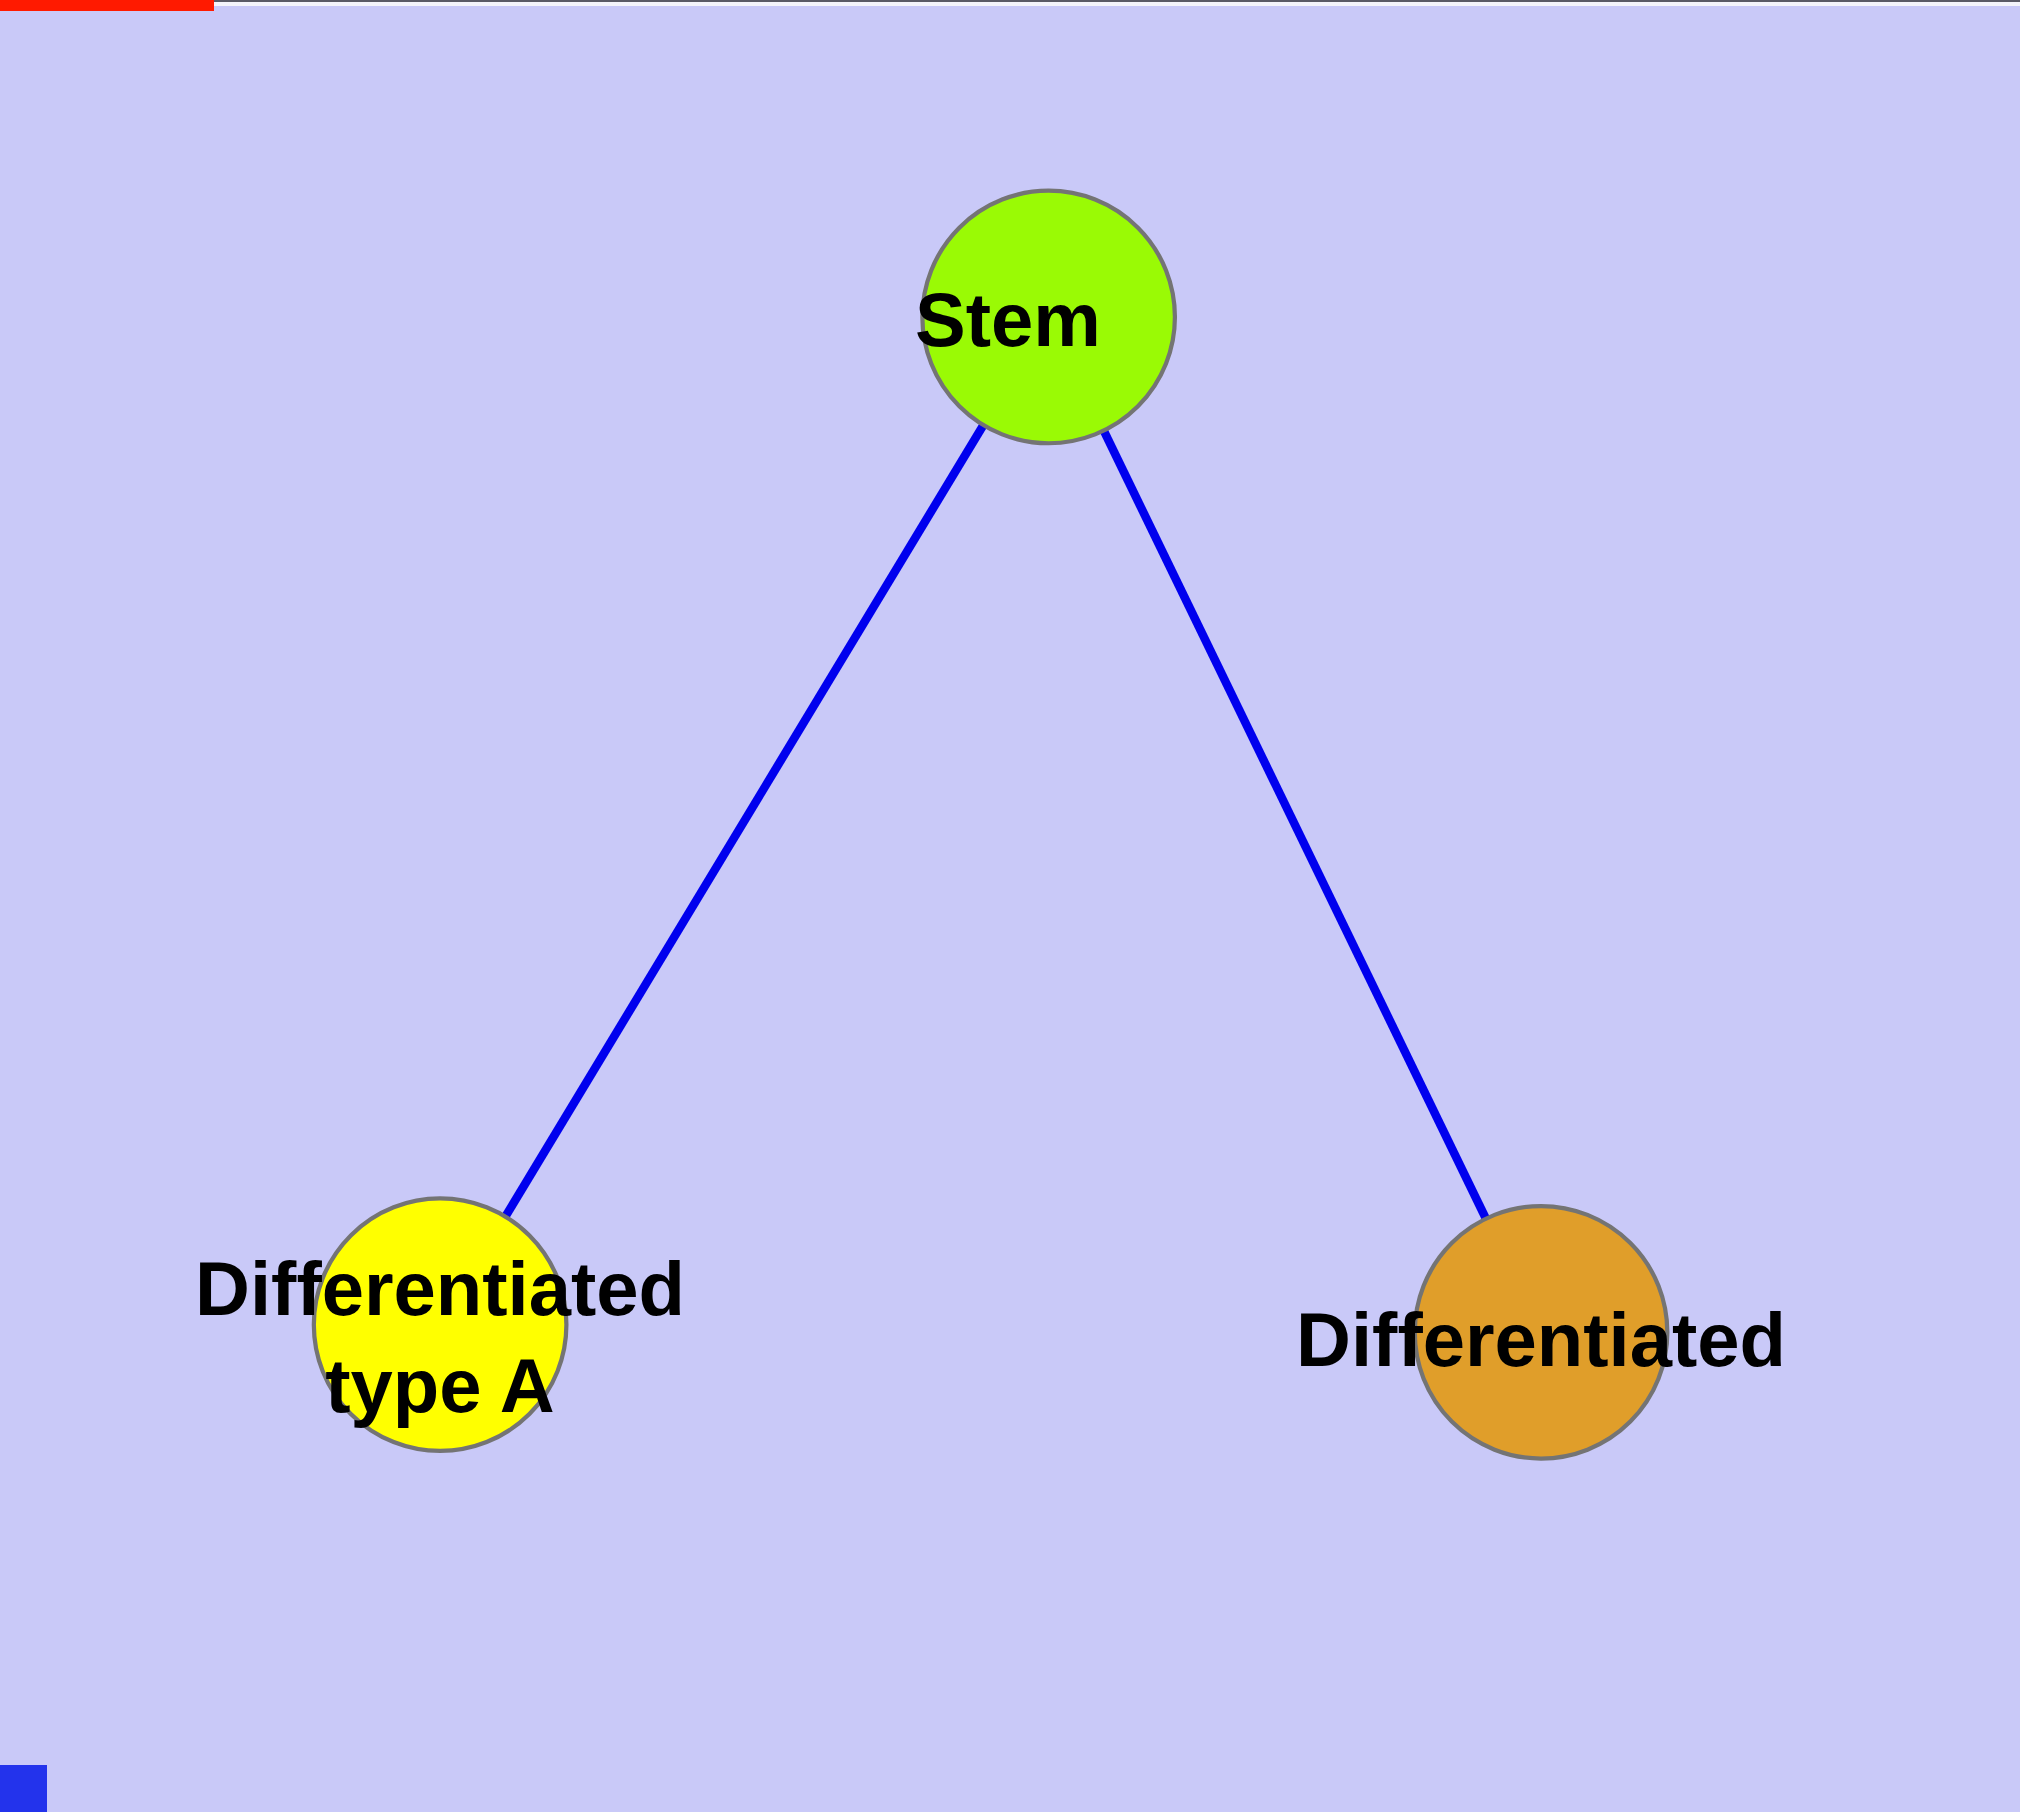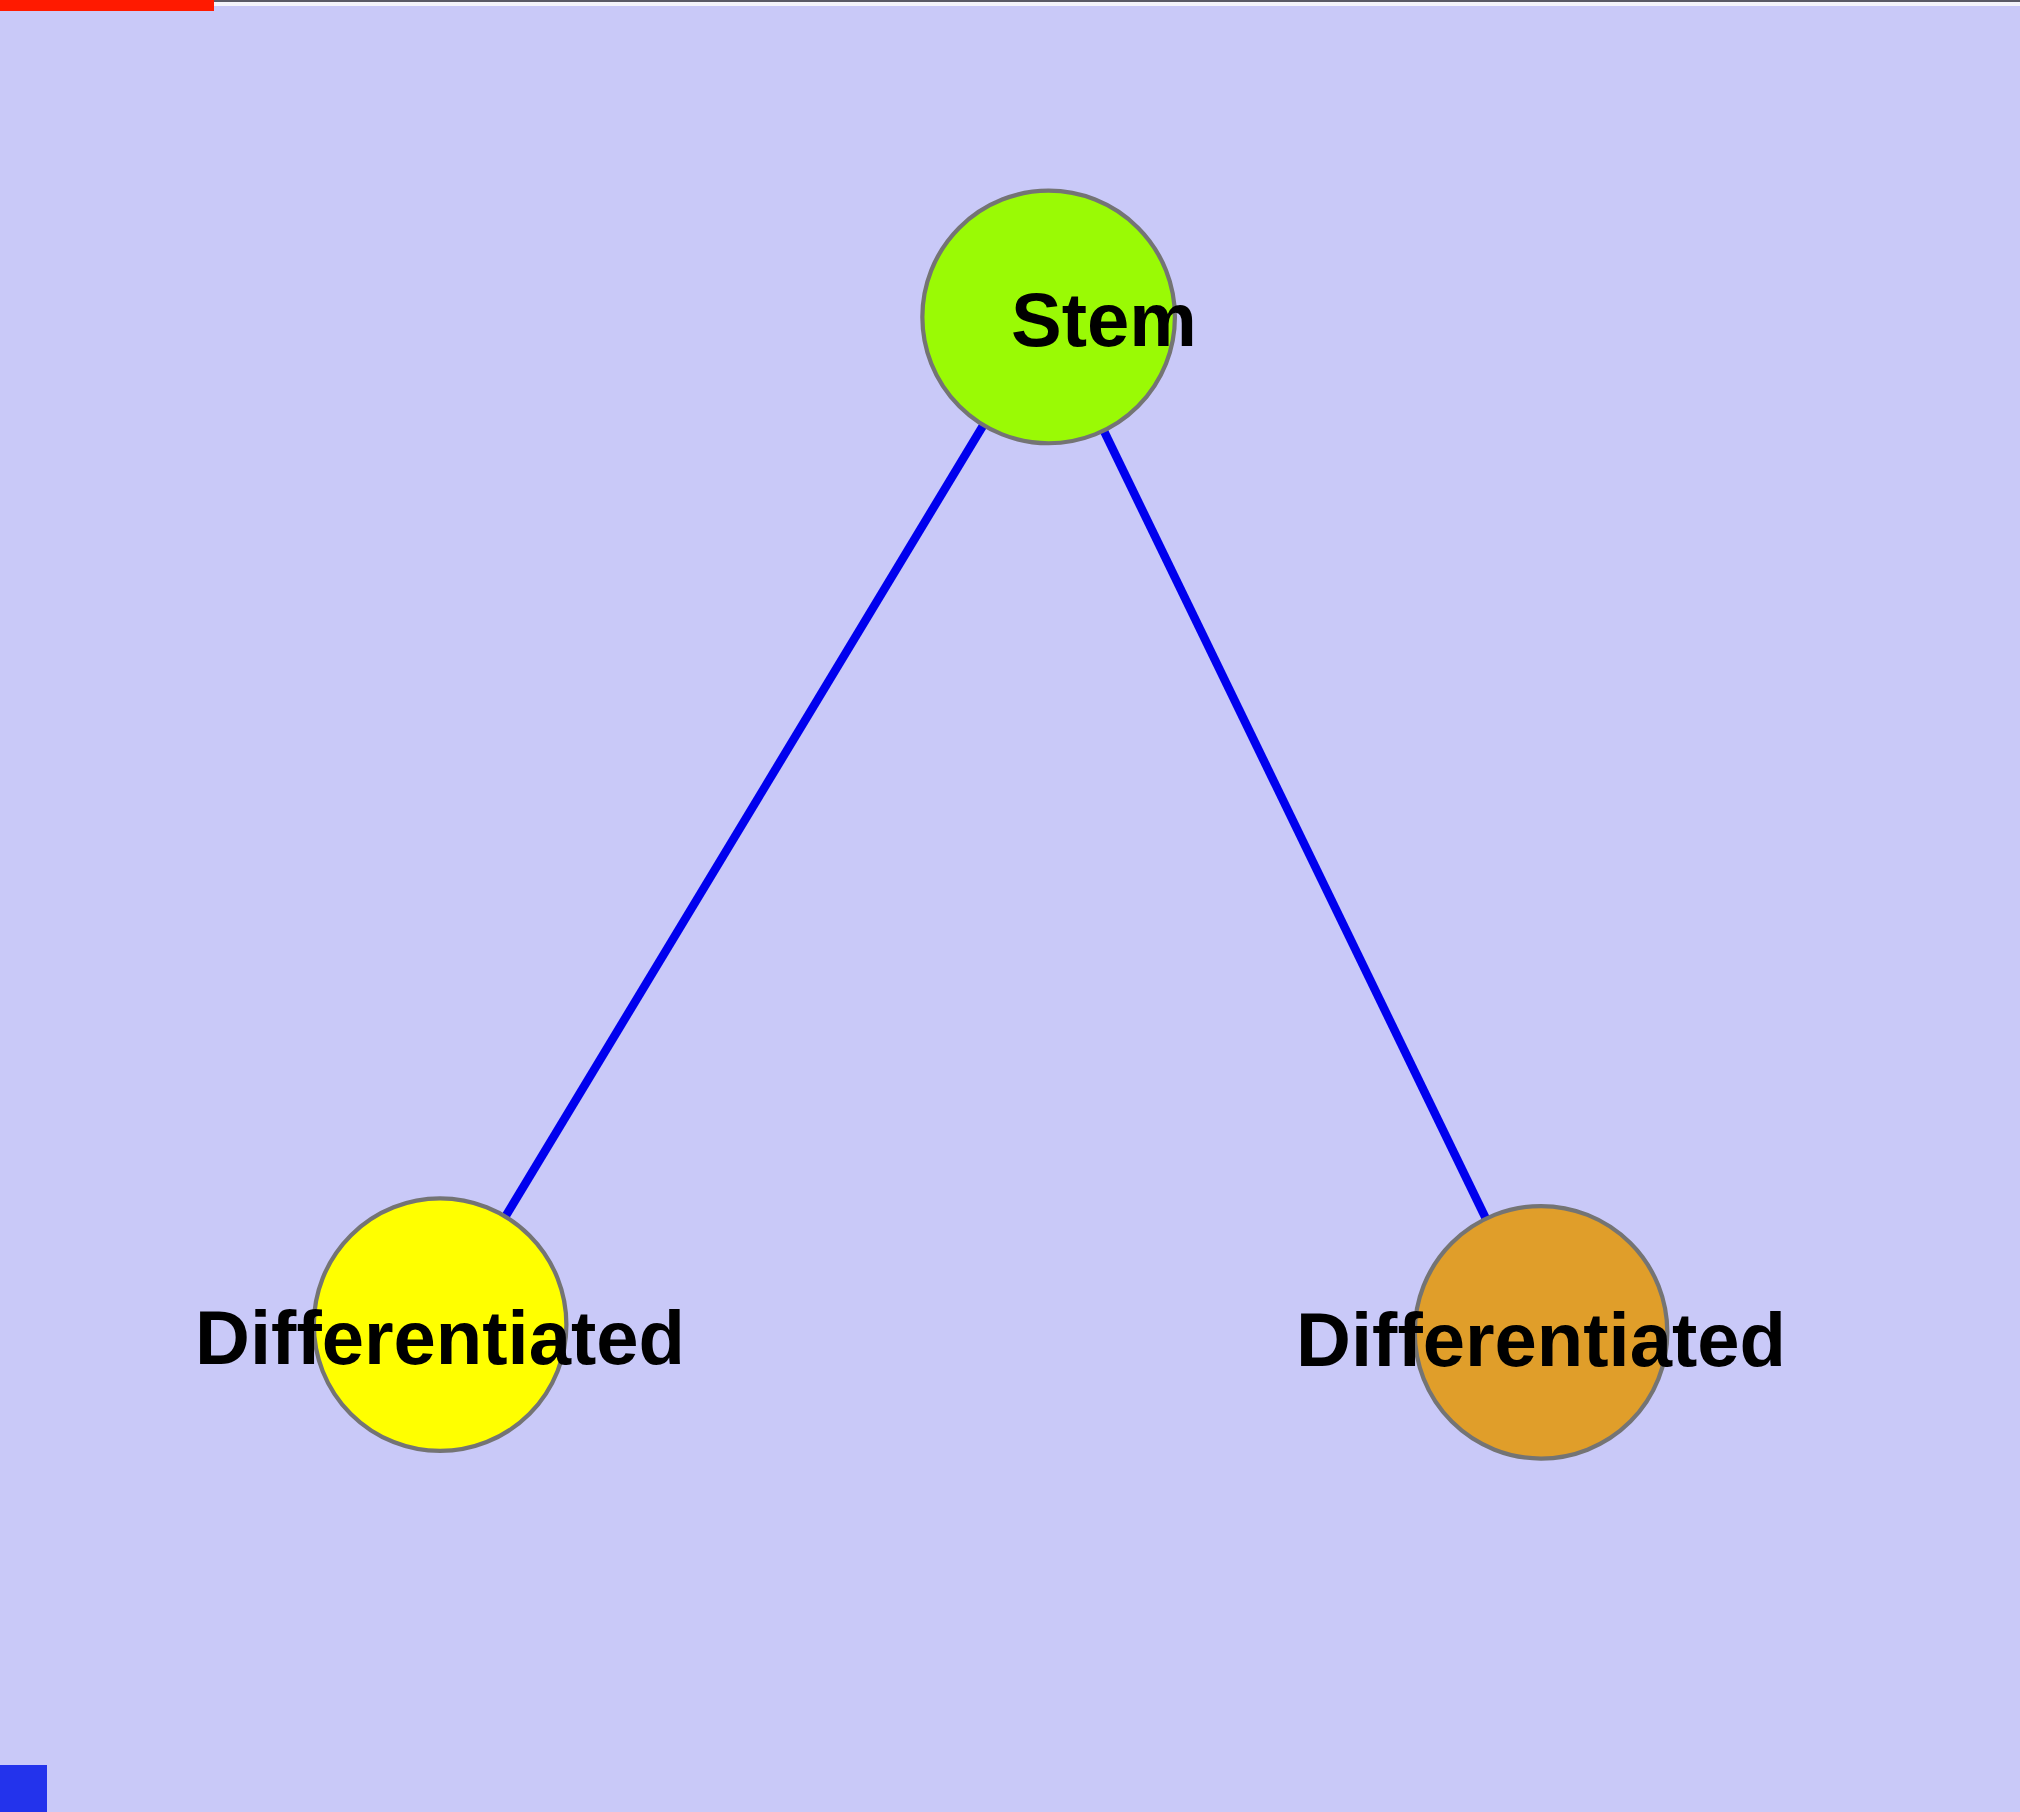--- a/index.html
+++ b/index.html
@@ -65,26 +65,27 @@
   <svg class="graph" width="2021" height="1812" viewBox="0 0 2384 2138">
 
     <line x1="1237" y1="374" x2="519" y2="1563" stroke-width="10" stroke="#0000EE"></line>
     <line x1="1237" y1="374" x2="1818" y2="1572" stroke-width="10" stroke="#0000EE"></line>
 
     <circle cx="1237" cy="374" r="149" stroke-width="5" fill="#9AFA05" stroke="#747474"></circle>
     <circle cx="519" cy="1563" r="149" stroke-width="5" fill="#FFFF00" stroke="#747474"></circle>
     <circle cx="1818" cy="1572" r="149" stroke-width="5" fill="#E09E2A" stroke="#747474"></circle>
   </svg>
 
-  <div class="node-label" style="left:1104px; top:319px;">
+  <div class="node-label" style="left:1008px; top:319px;">
     <span>Stem</span>
   </div>
 
   <div class="node-label" style="left:440px; top:1337px;">
     <span>Differentiated</span>
+    <span>type A</span>
   </div>
 
   <div class="node-label" style="left:1541px; top:1339px;">
     <span>Differentiated</span>
   </div>
 
   <div class="top-border-line"></div>
   <div class="top-white-strip"></div>
   <div class="top-left-red-strip" style="background-color: rgb(255, 26, 0);"></div>
   <div class="bottom-left-blue-corner" style="background-color: rgb(35, 51, 236);"></div>

